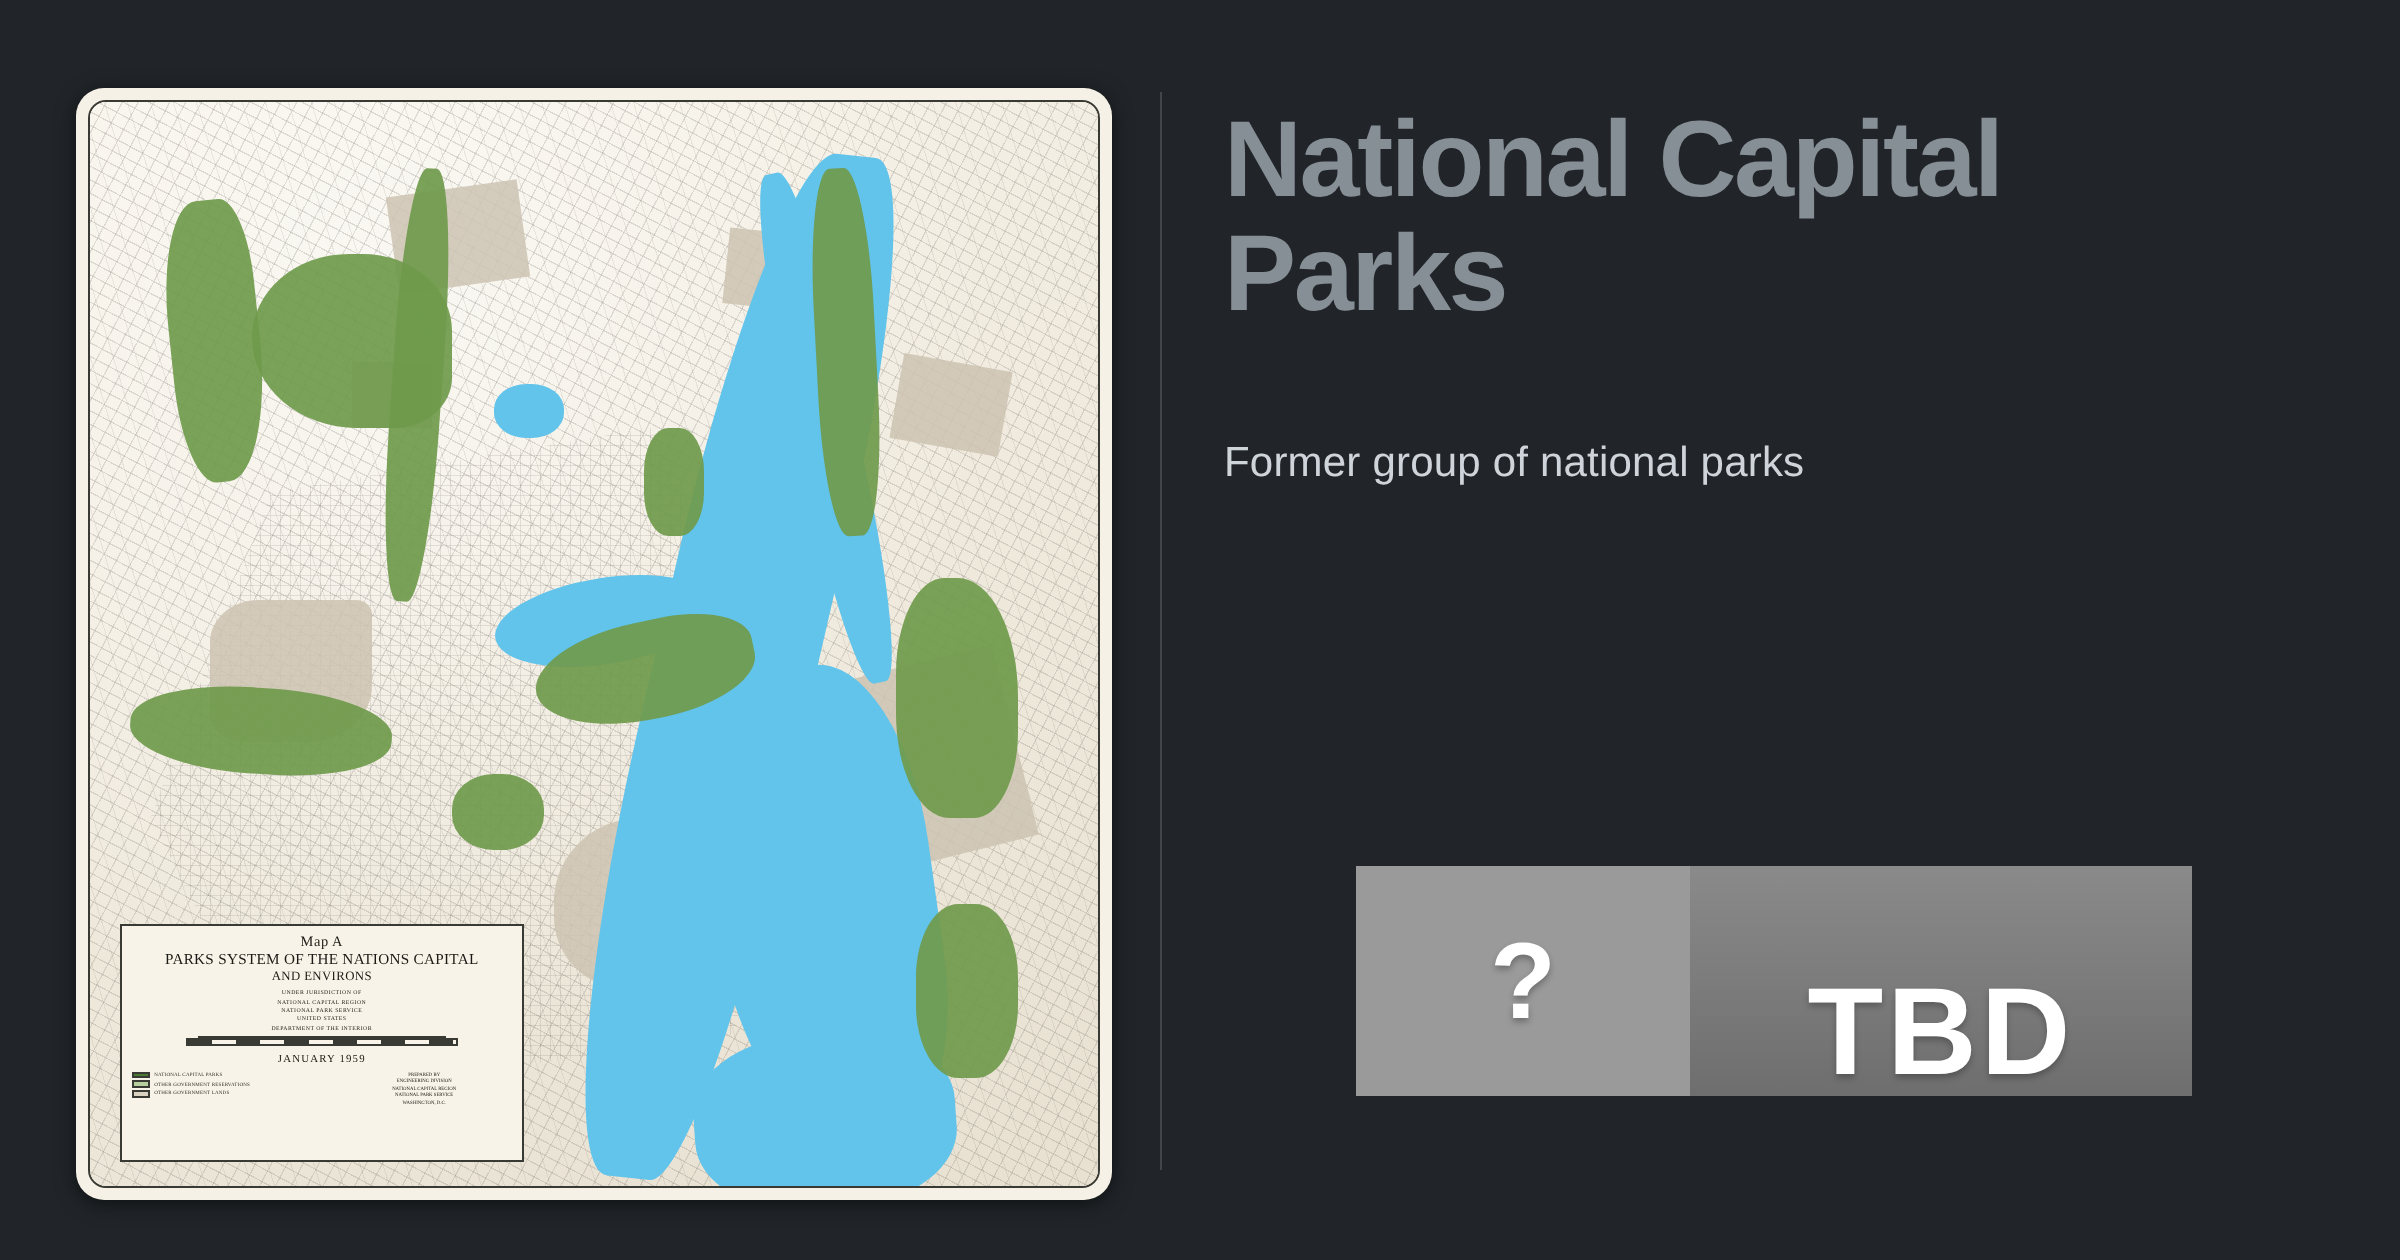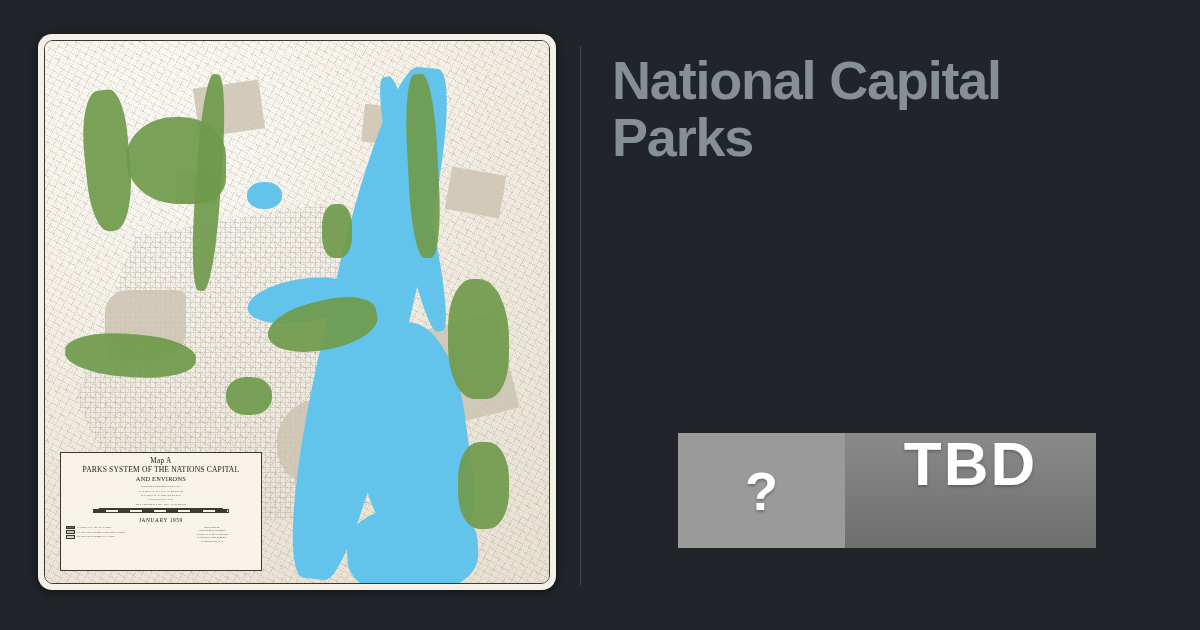--- a/index.html
+++ b/index.html
@@ -6,21 +6,21 @@
   html, body {
     width:1200px; height:630px;
     background:#212529;
     font-family:"Liberation Sans", sans-serif;
     overflow:hidden;
   }
   .og-card { position:relative; width:1200px; height:630px; background:#212529; }
 
   
   .media-pane {
-    position:absolute; left:0; top:0; width:580px; height:506px;
+    position:absolute; left:0; top:10px; width:580px; height:506px;
   }
   .map-card {
     position:absolute; left:38px; top:34px; width:518px; height:556px;
     background:#f6f1e6;
     border-radius:14px;
     padding:6px;
     box-shadow:0 2px 10px rgba(0,0,0,.55);
     overflow:hidden;
   }
   .map-inner {
@@ -173,21 +173,21 @@
     display:flex; align-items:center; justify-content:center;
   }
   .tbd-q span {
     font-size:54px; font-weight:bold; color:#ffffff;
     text-shadow:0 2px 3px rgba(0,0,0,.28);
     line-height:1;
   }
   .tbd-label {
     flex:1; height:100%;
     background:linear-gradient(180deg,#8a8a8a 0%,#6e6e6e 100%);
-    display:flex; align-items:flex-start; justify-content:center;
+    display:flex; align-items:flex-end; justify-content:center;
   }
   .tbd-label span {
     font-size:62px; font-weight:bold; color:#ffffff;
     letter-spacing:2px; line-height:1;
     text-shadow:0 2px 3px rgba(0,0,0,.25);
   }
 </style>
 </head>
 <body>
 
@@ -273,20 +273,21 @@
         </div>
 
       </div>
     </div>
   </div>
 
   <div class="divider"></div>
 
   <div class="text-pane">
     <h1 class="og-title">National Capital Parks</h1>
+    <div class="og-subtitle">Former group of national parks</div>
 
     <div class="tbd-badge">
       <div class="tbd-q">
         <span>?</span>
       </div>
       <div class="tbd-label">
         <span>TBD</span>
       </div>
     </div>
   </div>

